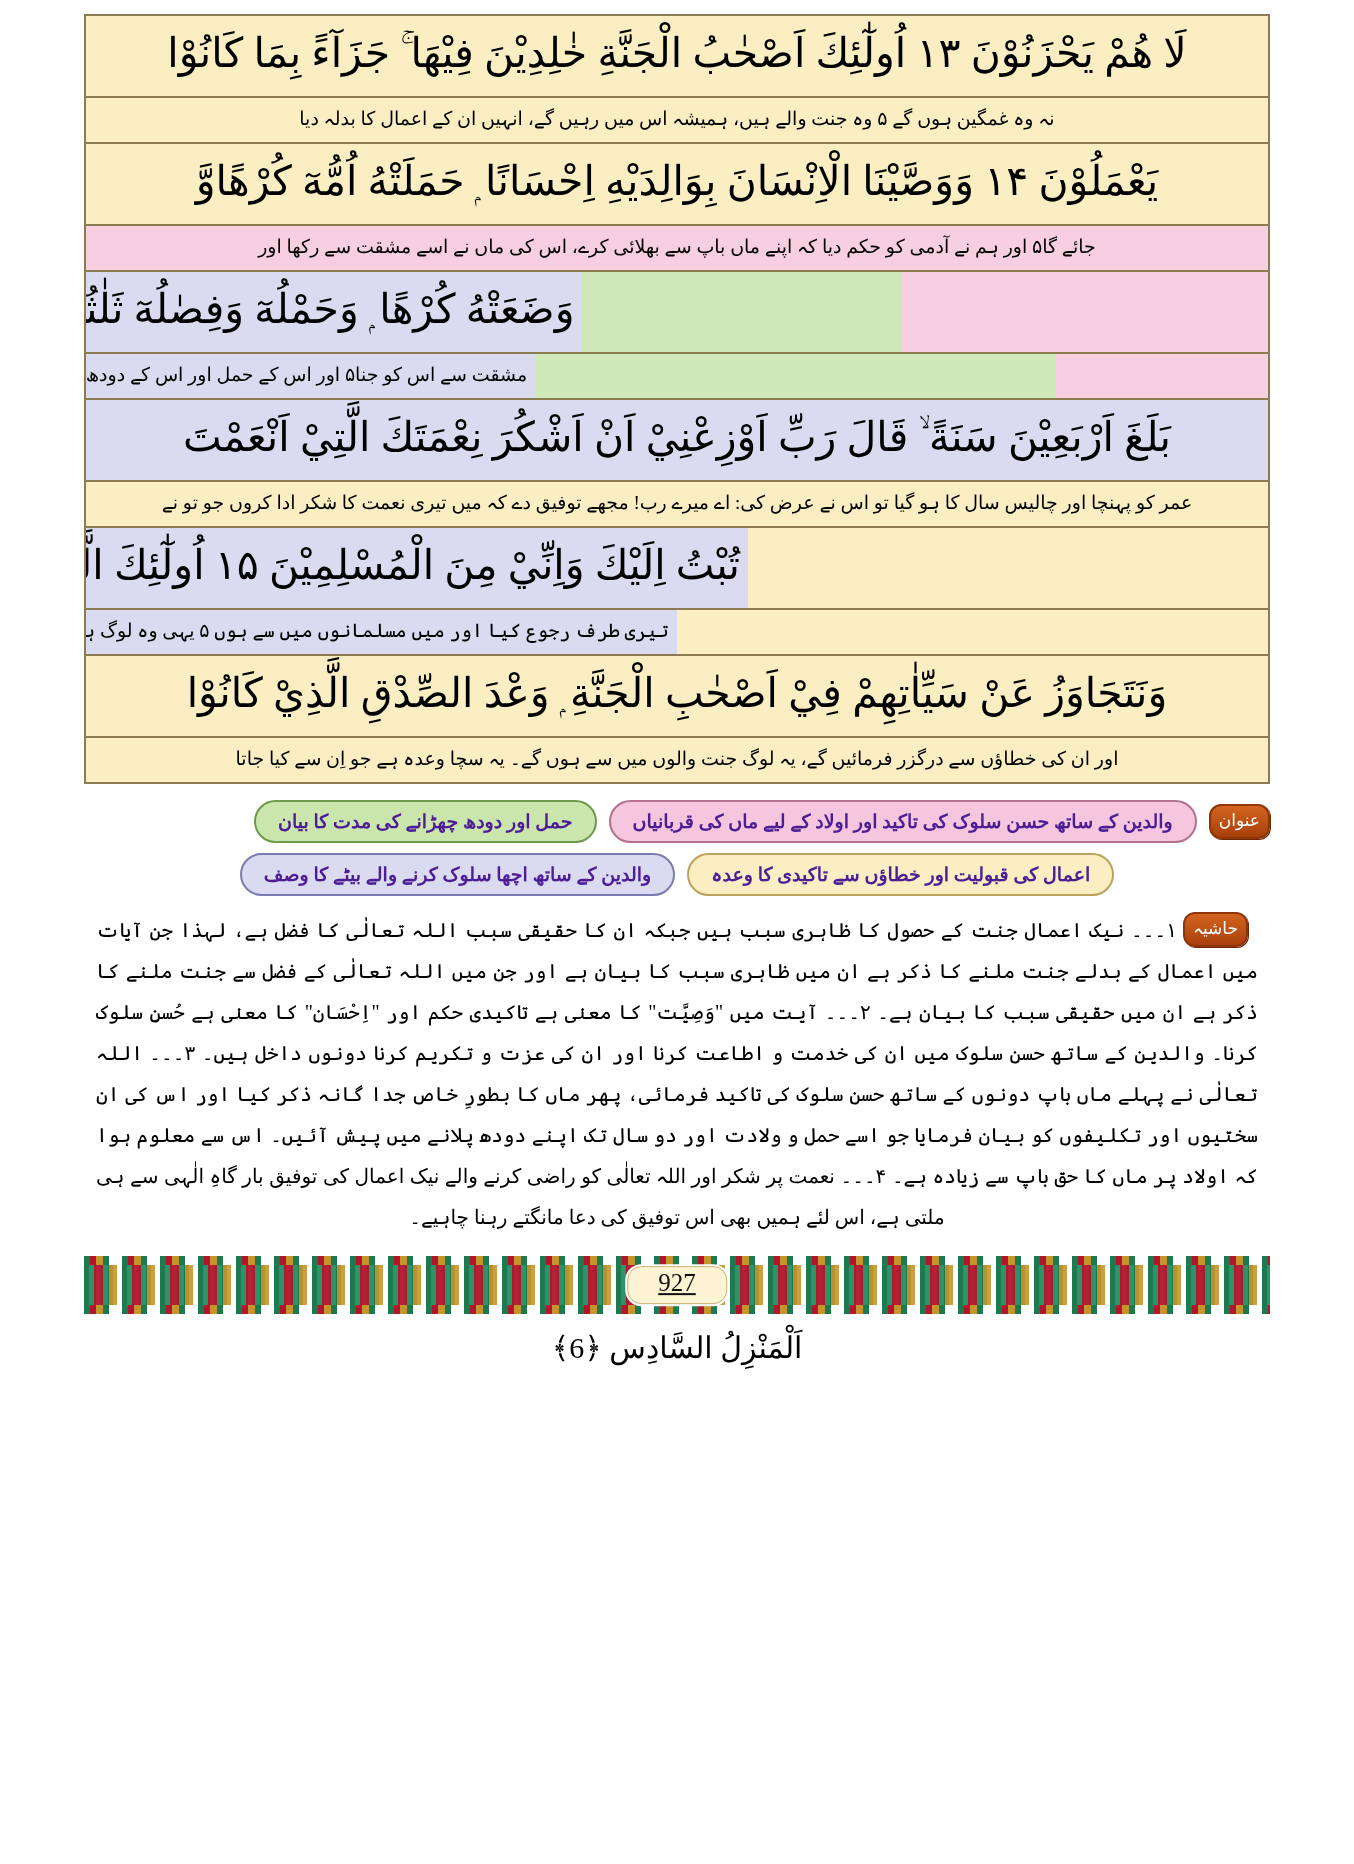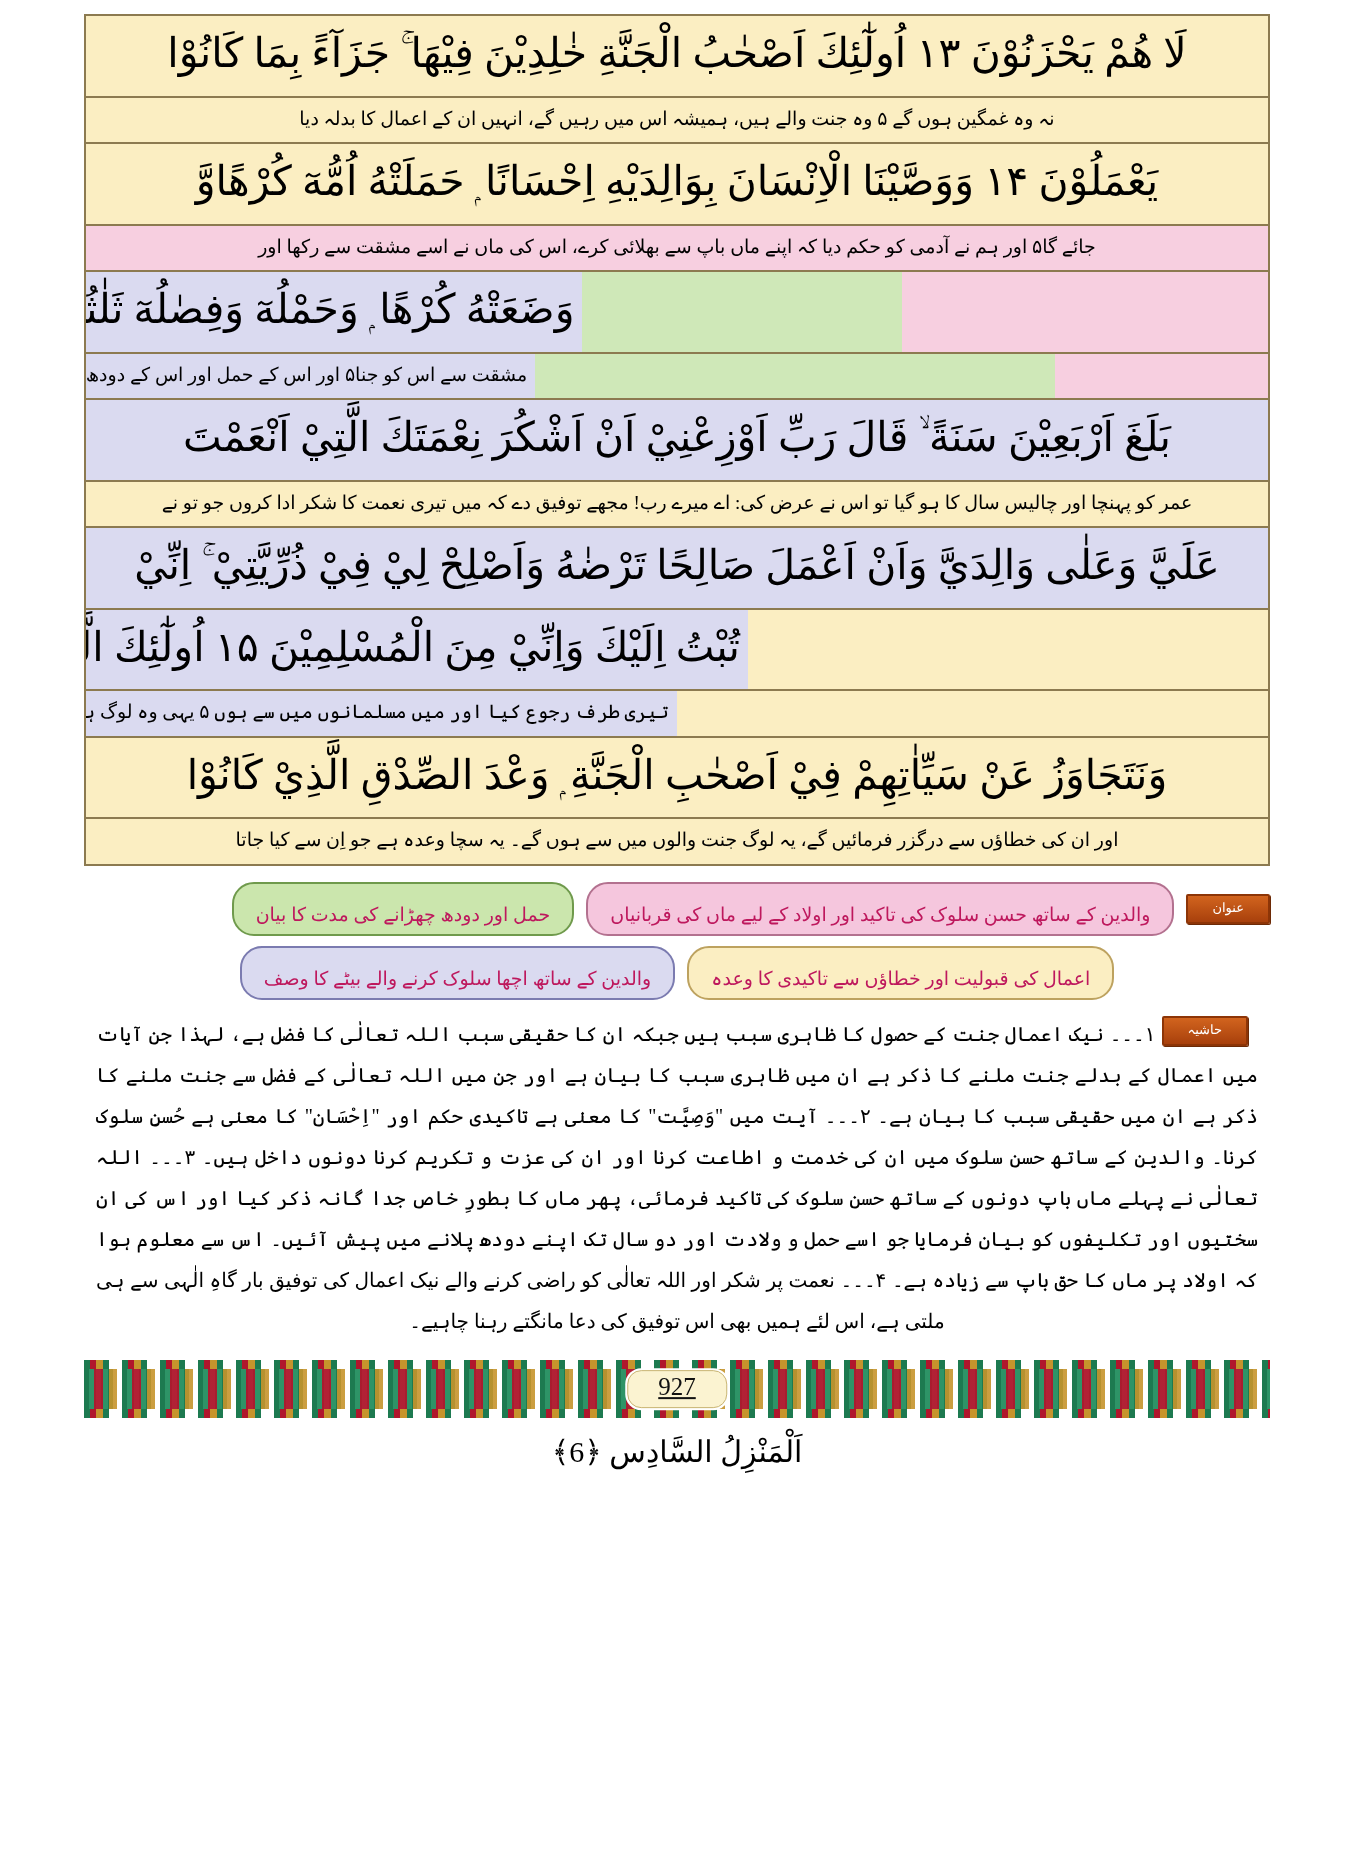--- a/index.html
+++ b/index.html
@@ -74,27 +74,27 @@
   .c-pink  {background:#f7cfe0;}
   .c-lilac {background:#dadaf0;}
   .c-green {background:#cfe8b8;}
 
   
   .topics{margin:16px 84px 0 84px;direction:rtl;}
   .topic-line{display:flex;direction:rtl;align-items:center;justify-content:flex-start;gap:12px;margin-bottom:10px;}
   .topic-line.center{justify-content:center;}
   .tag{
     background:linear-gradient(#d2641e,#a8400c);
-    color:#fff;font-size:13px;padding:4px 24px 6px;
-    border:2px solid #8d3507;border-radius:2px;white-space:nowrap;direction:rtl;
+    color:#fff;font-size:17px;padding:4px 8px 6px;
+    border:2px solid #8d3507;border-radius:12px;white-space:nowrap;direction:rtl;
     box-shadow:1px 1px 0 #6d2a06;
   }
   .pill{
     border:2px solid #7b7b7b;border-radius:22px;
-    padding:19px 22px 8px;font-size:19px;white-space:nowrap;direction:rtl;color:#be185d;
+    padding:8px 22px 8px;font-size:19px;white-space:nowrap;direction:rtl;color:#4c1d95;font-weight:bold;
   }
   .pill.p-pink {background:#f5c6dd;border-color:#b3718f;}
   .pill.p-green{background:#cbe6ad;border-color:#6f9a4c;}
   .pill.p-cream{background:#fbeec2;border-color:#bda25f;}
   .pill.p-lilac{background:#dadaf0;border-color:#7b7bb0;}
 
   
   .notes{margin:14px 96px 0 96px;direction:rtl;text-align:justify;text-align-last:center;}
   .notes-body{font-size:20px;line-height:2.05;color:#000;direction:rtl;}
   .notes .tag{float:right;margin:2px 10px 0 6px;}
@@ -135,23 +135,20 @@
       <div class="cell ur c-lilac" style="flex:1">مشقت سے اس کو جنا۵ اور اس کے حمل اور اس کے دودھ چھڑانے کی مدت تیس مہینے ہے، یہاں تک کہ جب وہ اپنی کامل قوت کی</div>
     </div>
 
     <div class="row">
       <div class="cell ar c-lilac" style="flex:1">بَلَغَ اَرْبَعِيْنَ سَنَةً ۙ قَالَ رَبِّ اَوْزِعْنِيْ اَنْ اَشْكُرَ نِعْمَتَكَ الَّتِيْ اَنْعَمْتَ</div>
     </div>
     <div class="row">
       <div class="cell ur c-cream" style="flex:1">عمر کو پہنچا اور چالیس سال کا ہو گیا تو اس نے عرض کی: اے میرے رب! مجھے توفیق دے کہ میں تیری نعمت کا شکر ادا کروں جو تو نے</div>
     </div>
 
-    <div class="row">
-      <div class="cell ar c-lilac" style="flex:1">عَلَيَّ وَعَلٰى وَالِدَيَّ وَاَنْ اَعْمَلَ صَالِحًا تَرْضٰهُ وَاَصْلِحْ لِيْ فِيْ ذُرِّيَّتِيْ ۚ اِنِّيْ</div>
-    </div>
 
     <div class="row">
       <div class="cell ar c-cream" style="flex:0 0 44%">&nbsp;</div>
       <div class="cell ar c-lilac" style="flex:1">تُبْتُ اِلَيْكَ وَاِنِّيْ مِنَ الْمُسْلِمِيْنَ ۱۵ اُولٰٓئِكَ الَّذِيْنَ نَتَقَبَّلُ عَنْهُمْ اَحْسَنَ مَا عَمِلُوْا</div>
     </div>
     <div class="row">
       <div class="cell ur c-cream" style="flex:0 0 50%">&nbsp;</div>
       <div class="cell ur c-lilac" style="flex:1">تیری طرف رجوع کیا اور میں مسلمانوں میں سے ہوں ۵ یہی وہ لوگ ہیں جن کے اچھے اعمال ہم قبول فرمائیں گے</div>
     </div>
 

